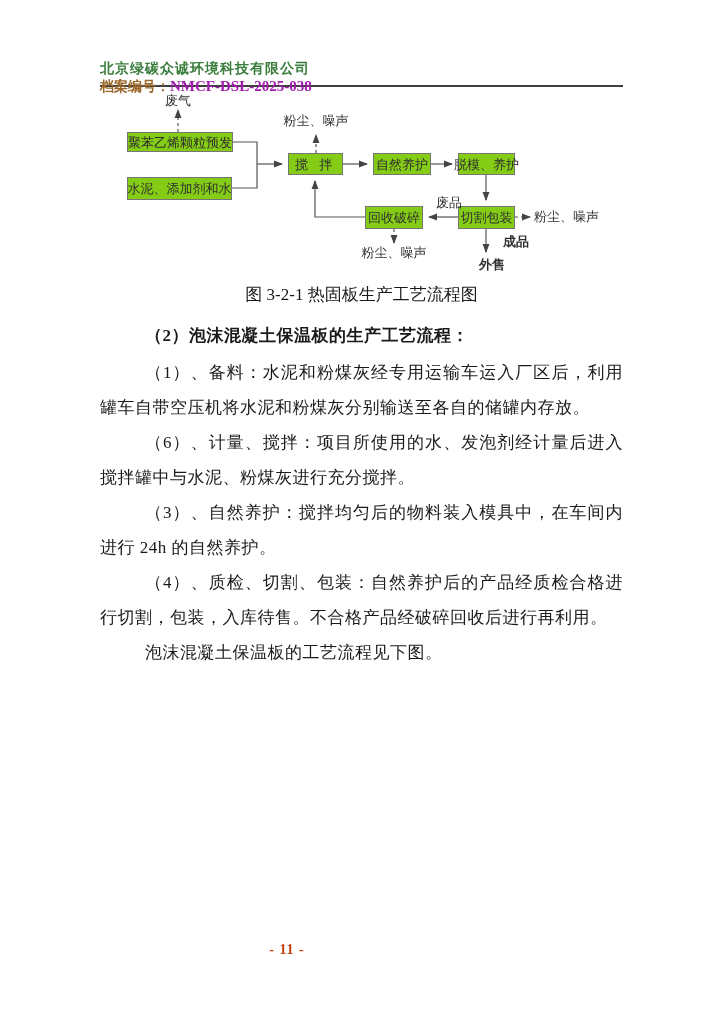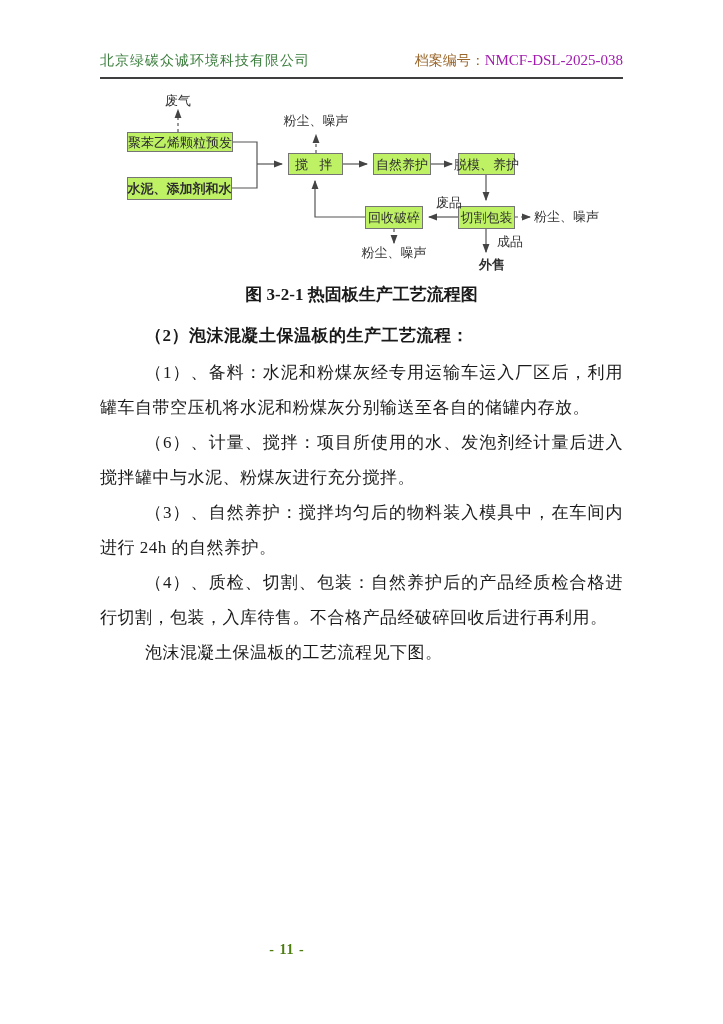--- a/index.html
+++ b/index.html
@@ -4,68 +4,68 @@
 <style>
   * { margin:0; padding:0; box-sizing:border-box; }
   html,body { background:#e9e9e9; }
   .page {
     position:relative; width:723px; height:1024px; background:#ffffff;
     font-family:"Liberation Serif","DejaVu Serif",serif; color:#1a1a1a;
     margin:0 auto; overflow:hidden;
   }
   
   .hdr {
-    position:absolute; left:100px; top:52px; width:523px; height:27px;
+    position:absolute; left:100px; top:60px; width:523px; height:27px;
     border-bottom:2px solid #3f3f3f; display:flex; justify-content:space-between;
-    align-items:flex-start; font-size:14px; font-weight:normal;
+    align-items:flex-start; font-size:14px; font-weight:bold;flex-direction:column;
   }
   .hdr .company { color:#3a7d3c; letter-spacing:1px; }
   .hdr .arch-label { color:#9a672b; margin-right:0; }
   .hdr .arch-num { color:#a21caf; font-size:15px; }
   
   .fc { position:absolute; left:100px; top:92px; width:523px; height:195px; font-size:13px; color:#2e2e2e; }
   .fc svg { position:absolute; left:0; top:0; }
   .fc-box {
-    position:absolute; border:1px solid #757575; background:#bef264;
+    position:absolute; border:1px solid #757575; background:#84cc16;
     display:flex; align-items:center; justify-content:center;
     white-space:nowrap; line-height:1;
   }
   .fc-lbl { position:absolute; white-space:nowrap; line-height:14px; text-align:center; }
   .b-pre  { left:27px;  top:40px;  width:106px; height:20px; }
-  .b-cem  { left:27px;  top:85px;  width:105px; height:23px;font-weight:bold; }
+  .b-cem  { left:27px;  top:85px;  width:105px; height:23px; }
   .b-mix  { left:188px; top:61px;  width:55px;  height:22px; letter-spacing:4px; }
   .b-prs  { left:273px; top:61px;  width:58px;  height:22px; }
   .b-dem  { left:358px; top:61px;  width:57px;  height:22px; }
   .b-rec  { left:265px; top:114px; width:58px;  height:23px; }
   .b-cut  { left:358px; top:114px; width:57px;  height:23px; }
   .l-gas  { left:50px;  top:2px;   width:56px; }
   .l-dn1  { left:181px; top:22px;  width:70px; }
   .l-scrap{ left:330px; top:104px; width:38px; }
   .l-dn2  { left:434px; top:118px; width:80px; text-align:left; }
-  .l-fin  { left:391px; top:143px; width:38px; text-align:center; }
+  .l-fin  { left:391px; top:143px; width:38px; text-align:right;font-weight:bold; }
   .l-sold { left:371px; top:166px; width:42px; font-weight:bold; }
   .l-dn3  { left:259px; top:154px; width:70px; }
   
   .caption {
     position:absolute; left:100px; top:284px; width:523px;
-    text-align:center; font-weight:bold; font-size:17px; line-height:22px;
+    text-align:center; font-weight:normal; font-size:17px; line-height:22px;
   }
   .heading {
     position:absolute; left:100px; top:324px; width:523px;
     font-weight:bold; font-size:17px; line-height:24px; padding-left:45px;
     letter-spacing:0.5px;
   }
   .body-text {
     position:absolute; left:100px; top:355px; width:523px;
     font-size:17px; line-height:35px; letter-spacing:0.5px;
   }
   .body-text p { text-indent:45px; text-align:justify; }
   .pgnum {
     position:absolute; left:0; top:942px; width:574px; text-align:center;
-    font-size:14px; font-weight:bold; color:#4d7c0f; letter-spacing:1px;
+    font-size:14px; font-weight:bold; color:#c2410c; letter-spacing:1px;
   }
 </style>
 </head>
 <body>
 
 <div class="page">
 
   <div class="hdr">
     <span class="company">北京绿碳众诚环境科技有限公司</span>
     <span>

